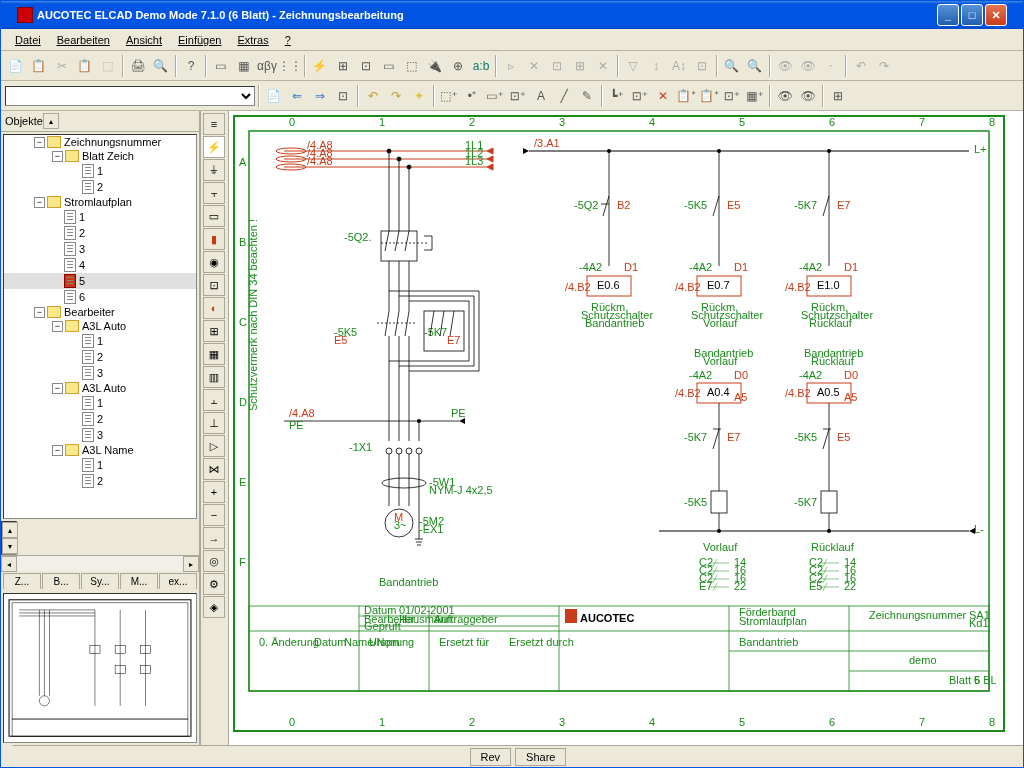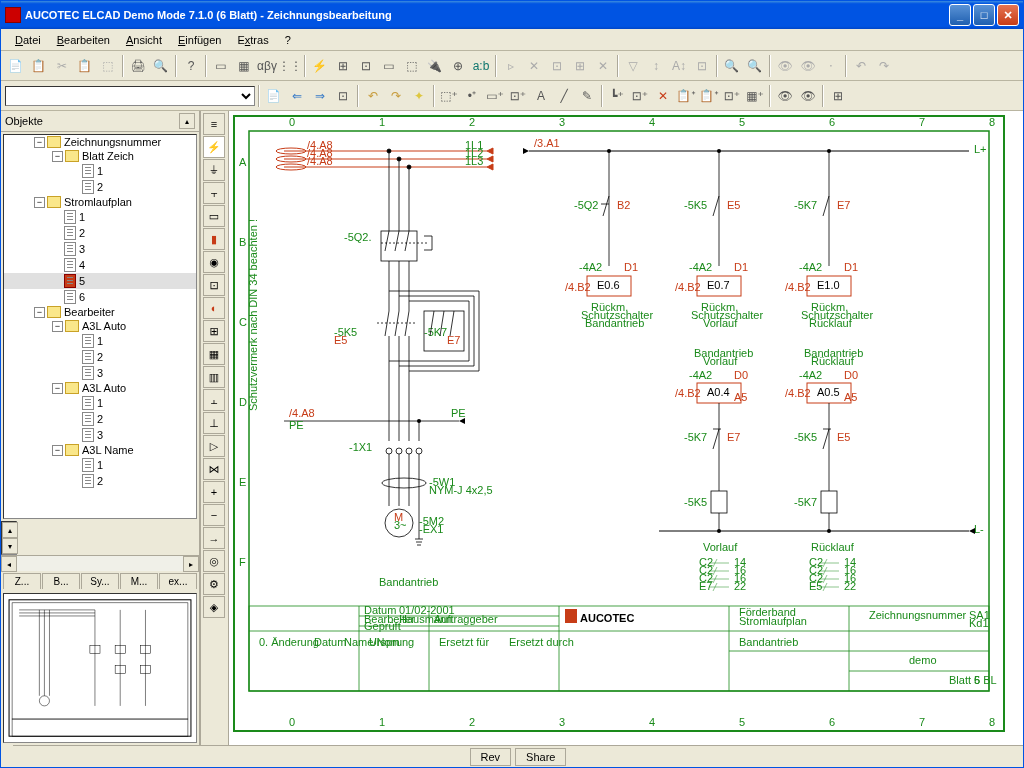--- a/index.html
+++ b/index.html
@@ -1,37 +1,37 @@
 <!DOCTYPE html>
 <html><head>
 <meta charset="utf-8">
 <style>
 * { box-sizing: border-box; margin: 0; padding: 0; font-family: Tahoma, sans-serif; font-size: 11px; }
 body { background: #ece9d8; width: 1024px; height: 768px; overflow: hidden; }
 .window { width: 1024px; height: 768px; display: flex; flex-direction: column; border: 1px solid #0054e3; }
-.titlebar { background: linear-gradient(to bottom, #3c8cde 0%, #0054e3 10%, #0054e3 90%, #0046c7 100%); height: 28px; display: flex; align-items: center; padding: 0 4px; color: white; font-weight: bold; }
+.titlebar { background: linear-gradient(to bottom, #3c8cde 0%, #0054e3 10%, #0054e3 90%, #0046c7 100%); height: 28px; display: flex; align-items: center; padding: 0 16px; color: white; font-weight: bold; }
 .titleicon { width: 16px; height: 16px; background: #c00; margin-right: 4px; display: inline-block; border: 1px solid #800; }
 .titletext { flex: 1; }
 .winbtns { display: flex; gap: 2px; }
 .winbtn { width: 22px; height: 22px; border: 1px solid #fff; border-radius: 3px; display: flex; align-items: center; justify-content: center; font-weight: bold; color: white; }
 .winbtn.min { background: linear-gradient(#5a93d6,#1f5fb0); }
 .winbtn.max { background: linear-gradient(#5a93d6,#1f5fb0); }
 .winbtn.close { background: linear-gradient(#e67552,#c73c17); }
 .menubar { background: #ece9d8; height: 22px; display: flex; align-items: center; padding: 0 6px; border-bottom: 1px solid #b9b5a1; }
-.menuitem { padding: 2px 8px; }
+.menuitem { padding: 2px 8px; text-decoration: underline; }
 .menuitem u { text-decoration: underline; }
 .toolbar { background: #ece9d8; height: 30px; display: flex; align-items: center; padding: 2px 4px; border-bottom: 1px solid #b9b5a1; gap: 1px; flex-wrap: nowrap; overflow: hidden; }
 .tbtn { width: 22px; height: 22px; border: 1px solid transparent; display: flex; align-items: center; justify-content: center; font-size: 12px; color: #555; }
 .tbtn.dis { color: #aaa; }
 .tsep { width: 2px; height: 22px; border-left: 1px solid #aca899; border-right: 1px solid #fff; margin: 0 2px; }
 .toolbar2 { background: #ece9d8; height: 30px; display: flex; align-items: center; padding: 2px 4px; border-bottom: 1px solid #b9b5a1; gap: 1px; }
 .combo { width: 250px; height: 20px; background: white; border: 1px inset #888; }
 .content { flex: 1; display: flex; overflow: hidden; }
 .leftpanel { width: 200px; display: flex; flex-direction: column; background: #ece9d8; border-right: 2px solid #aca899; }
-.panelhdr { background: #ece9d8; padding: 2px 4px; border-bottom: 1px solid #aca899; display: flex; justify-content: space-between; align-items: center; }
+.panelhdr { background: #ece9d8; padding: 2px 4px; border-bottom: 1px solid #aca899; display: flex; align-items: center; }
 .tree { flex: 1; background: white; border: 1px inset #888; overflow: auto; margin: 2px; font-size: 11px; }
 .treeitem { display: flex; align-items: center; padding: 1px 0; white-space: nowrap; }
 .tind { display: inline-block; }
 .texpand { width: 11px; height: 11px; border: 1px solid #888; display: inline-flex; align-items: center; justify-content: center; font-size: 9px; margin-right: 2px; background: white; line-height: 1; }
 .tfolder { width: 14px; height: 12px; background: #fce172; border: 1px solid #c9a227; margin-right: 3px; display: inline-block; }
 .tfolder.open { background: #fae78a; }
 .tpage { width: 12px; height: 14px; background: white; border: 1px solid #888; margin-right: 3px; display: inline-block; position: relative; }
 .tpage::after { content: ""; position: absolute; left: 2px; top: 2px; right: 2px; height: 1px; background: #888; box-shadow: 0 3px 0 #888, 0 6px 0 #888; }
 .bottomtabs { display: flex; padding: 2px; gap: 1px; }
 .btab { flex: 1; background: #ece9d8; border: 1px solid #aca899; border-bottom: none; padding: 2px 4px; font-size: 10px; text-align: center; overflow: hidden; }

